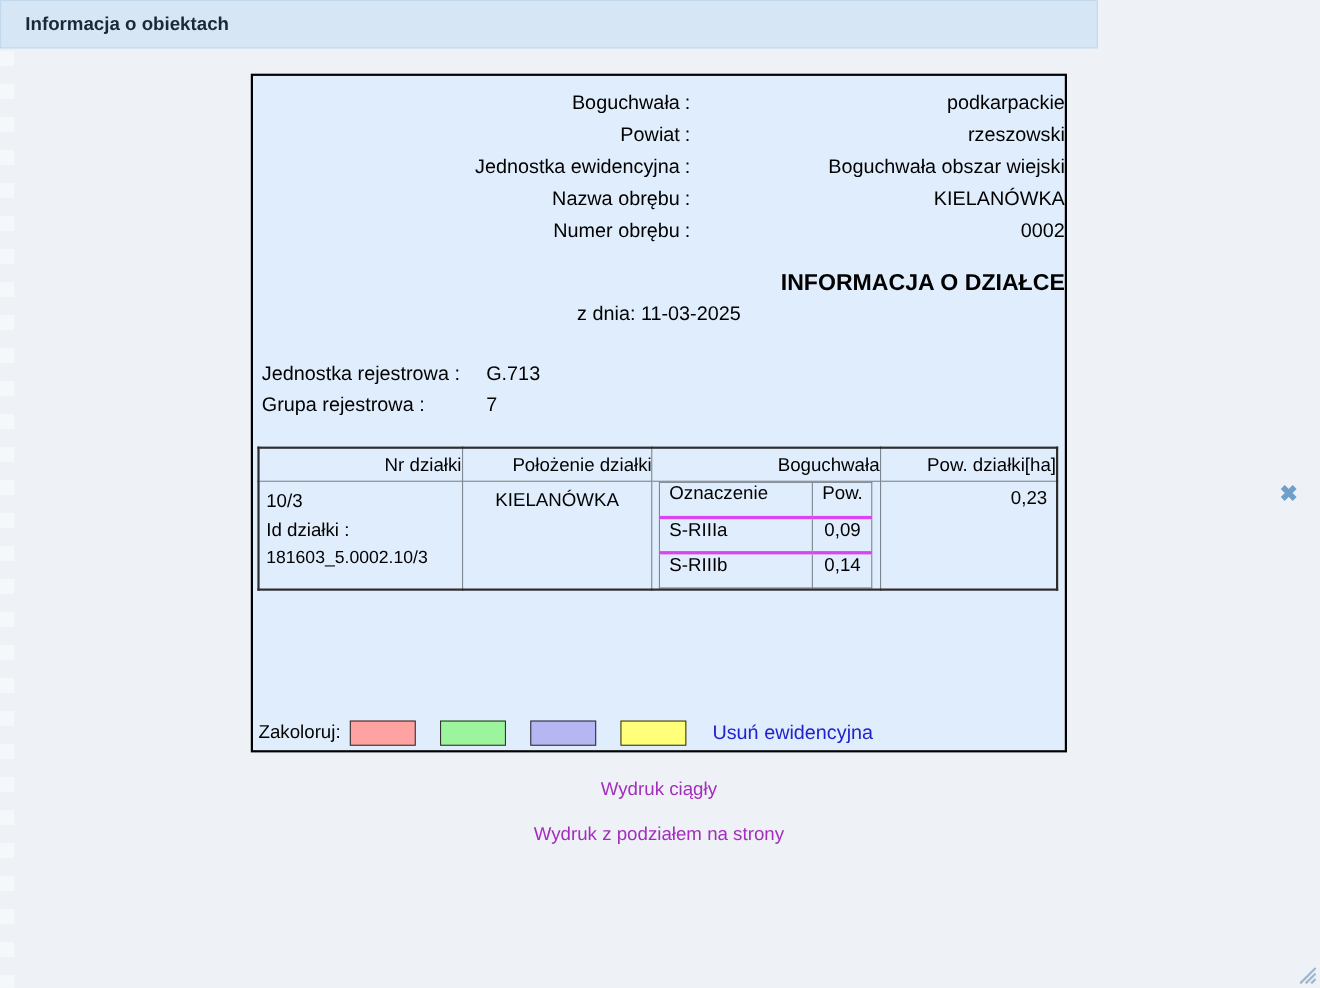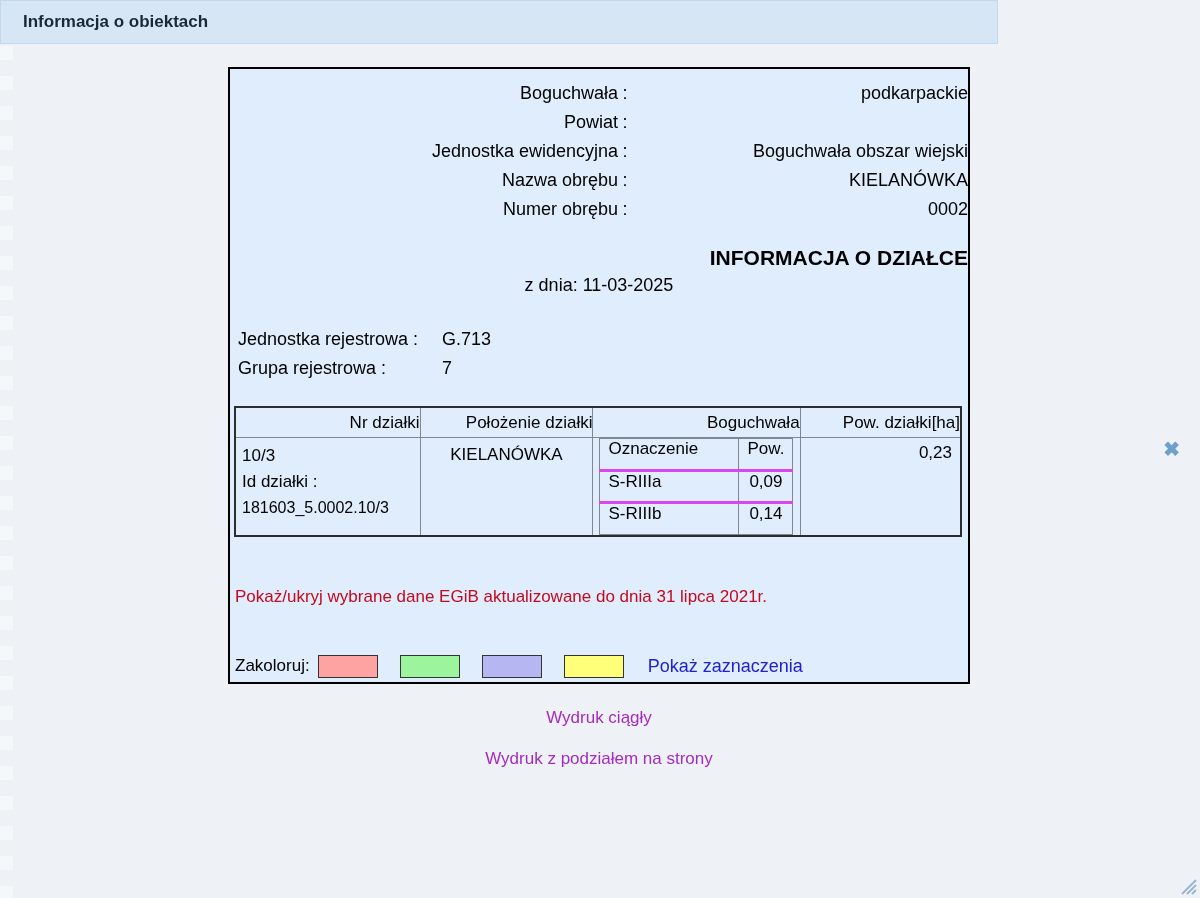--- a/index.html
+++ b/index.html
@@ -95,20 +95,21 @@
 
   <div class="hdr-fields">
     <div class="hf-row">
       <span class="hf-label">Boguchwała</span>
       <span class="hf-sep">:</span>
       <span class="hf-value">podkarpackie</span>
     </div>
     <div class="hf-row">
       <span class="hf-label">Powiat</span>
       <span class="hf-sep">:</span>
+      <span class="hf-value">rzeszowski</span>
     </div>
     <div class="hf-row">
       <span class="hf-label">Jednostka ewidencyjna</span>
       <span class="hf-sep">:</span>
       <span class="hf-value">Boguchwała obszar wiejski</span>
     </div>
     <div class="hf-row">
       <span class="hf-label">Nazwa obrębu</span>
       <span class="hf-sep">:</span>
       <span class="hf-value">KIELANÓWKA</span>
@@ -171,29 +172,28 @@
             <td>0,14</td>
           </tr>
         </tbody>
             </table>
       </td>
       <td class="cell-area">0,23</td>
     </tr>
   </tbody>
     </table>
 
-  <div class="egib-note">Pokaż/ukryj wybrane dane EGiB aktualizowane do dnia 31 lipca 2021r.</div>
 
   <div class="colorize-row">
     <span class="colorize-label">Zakoloruj:</span>
     <button class="swatch" style="background-color: rgb(255, 162, 162);"></button>
     <button class="swatch" style="background-color: rgb(156, 244, 156);"></button>
     <button class="swatch" style="background-color: rgb(182, 182, 242);"></button>
     <button class="swatch" style="background-color: rgb(255, 255, 122);"></button>
-    <a class="clear-link">Pokaż zaznaczenia</a>
+    <a class="clear-link">Usuń ewidencyjna</a>
   </div>
 
 </div>
 
 <div class="print-links pl-1">
   <a class="print-link">Wydruk ciągły</a>
 </div>
 <div class="print-links pl-2">
   <a class="print-link">Wydruk z podziałem na strony</a>
 </div>

